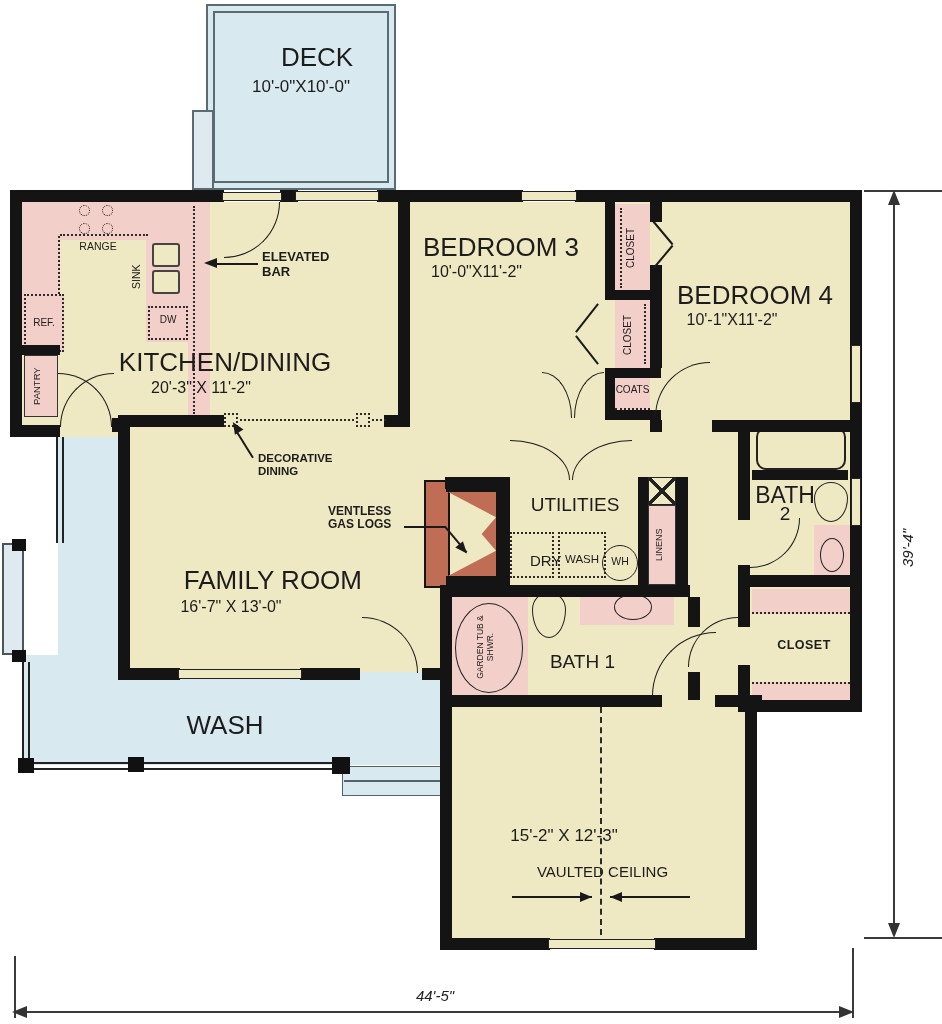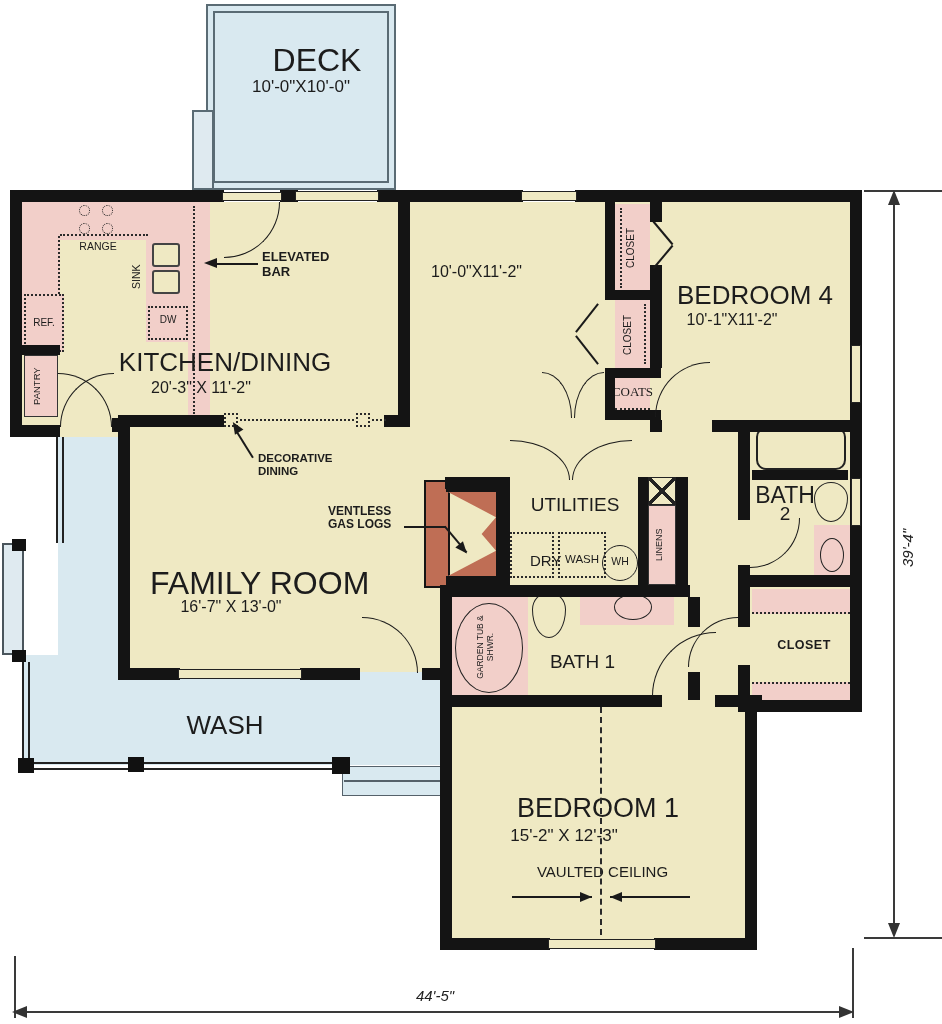--- a/index.html
+++ b/index.html
@@ -35,21 +35,21 @@
     background-image:linear-gradient(45deg,transparent 46%,#222 46%,#222 54%,transparent 54%),
                      linear-gradient(-45deg,transparent 46%,#222 46%,#222 54%,transparent 54%);}
 </style>
 </head>
 <body>
 
 <div id="plan">
 
   <div class="blue" style="left:206px;top:4px;width:190px;height:186px;border:2px solid #5a6b74;box-shadow:inset 0 0 0 5px #d9e9f0, inset 0 0 0 7px #5a6b74;"></div>
   <div style="left:192px;top:110px;width:22px;height:80px;background:#dfeaf0;border:2px solid #5a6b74;"></div>
-  <div class="lbl" style="left:206px;top:44px;width:222px;font-size:32px;">DECK</div>
+  <div class="lbl" style="left:206px;top:44px;width:222px;font-size:26px;">DECK</div>
   <div class="lbl" style="left:206px;top:78px;width:190px;font-size:17px;">10'-0"X10'-0"</div>
 
   <div class="cream" style="left:22px;top:202px;width:828px;height:510px;"></div>
   <div style="left:22px;top:437px;width:36px;height:218px;background:#fff;"></div>
 
   <div class="blue" style="left:58px;top:437px;width:62px;height:235px;"></div>
   <div class="blue" style="left:24px;top:655px;width:34px;height:110px;"></div>
   <div class="blue" style="left:58px;top:672px;width:396px;height:93px;"></div>
   <div class="blue" style="left:342px;top:766px;width:112px;height:30px;border:1.5px solid #55616a;"></div>
   <div style="left:344px;top:780px;width:108px;height:2px;background:#55616a;"></div>
@@ -92,21 +92,21 @@
   <div class="pink" style="left:24px;top:355px;width:34px;height:62px;border:1.5px solid #333;"></div>
   <div class="vtext" style="left:31px;top:359px;height:54px;font-size:9.5px;">PANTRY</div>
 
   <div class="pink" style="left:615px;top:204px;width:35px;height:88px;"></div>
   <div class="dotvr" style="left:620px;top:208px;height:80px;"></div>
   <div class="vtext" style="left:625px;top:216px;height:64px;font-size:10px;">CLOSET</div>
   <div class="pink" style="left:615px;top:300px;width:35px;height:68px;"></div>
   <div class="dotvr" style="left:644px;top:304px;height:60px;"></div>
   <div class="vtext" style="left:622px;top:306px;height:58px;font-size:10px;">CLOSET</div>
   <div class="pink" style="left:615px;top:378px;width:35px;height:32px;border-bottom:2.5px dotted #2a2a2a;"></div>
-  <div class="lbl" style="left:610px;top:385px;width:45px;font-size:13px;font-family:Liberation Serif, serif;">COATS</div>
+  <div class="lbl" style="left:610px;top:385px;width:45px;font-size:10px;">COATS</div>
 
   <div class="dotbox" style="left:510px;top:532px;width:44px;height:46px;"></div>
   <div class="lbl" style="left:510px;top:553px;width:44px;font-size:15px;padding-left:20px;">DRY</div>
   <div class="dotbox" style="left:558px;top:532px;width:48px;height:46px;"></div>
   <div class="lbl" style="left:558px;top:553px;width:48px;font-size:11.5px;">WASH</div>
   <div class="oval" style="left:602px;top:545px;width:36px;height:36px;"></div>
   <div class="lbl" style="left:602px;top:556px;width:36px;font-size:10.5px;">WH</div>
   <div class="lbl" style="left:505px;top:495px;width:140px;font-size:19px;">UTILITIES</div>
   <div class="xbox" style="left:648px;top:477px;width:28px;height:28px;"></div>
   <div class="pink" style="left:648px;top:505px;width:28px;height:80px;border:1.5px solid #333;"></div>
@@ -207,26 +207,26 @@
   <div class="arc arc-tl" style="left:652px;top:632px;width:64px;height:64px;"></div>
   <div class="arc arc-tl" style="left:688px;top:617px;width:50px;height:50px;"></div>
 
   <div class="line" style="left:586px;top:300px;width:2px;height:36px;transform:rotate(38deg);"></div>
   <div class="line" style="left:586px;top:332px;width:2px;height:36px;transform:rotate(-38deg);"></div>
   <div class="line" style="left:662px;top:218px;width:2px;height:30px;transform:rotate(-40deg);"></div>
   <div class="line" style="left:662px;top:242px;width:2px;height:30px;transform:rotate(40deg);"></div>
 
   <div class="lbl" style="left:95px;top:349px;width:260px;font-size:26px;">KITCHEN/DINING</div>
   <div class="lbl" style="left:95px;top:380px;width:212px;font-size:16px;">20'-3" X 11'-2"</div>
+  <div class="lbl" style="left:412px;top:234px;width:178px;font-size:26px;">BEDROOM 3</div>
   <div class="lbl" style="left:414px;top:264px;width:125px;font-size:16px;">10'-0"X11'-2"</div>
   <div class="lbl" style="left:665px;top:282px;width:180px;font-size:26px;">BEDROOM 4</div>
   <div class="lbl" style="left:668px;top:312px;width:128px;font-size:16px;">10'-1"X11'-2"</div>
-  <div class="lbl" style="left:150px;top:567px;width:212px;font-size:32px;text-align:right;">FAMILY ROOM</div>
+  <div class="lbl" style="left:150px;top:567px;width:212px;font-size:26px;text-align:right;">FAMILY ROOM</div>
   <div class="lbl" style="left:150px;top:599px;width:162px;font-size:16px;">16'-7" X 13'-0"</div>
-  <div class="lbl" style="left:478px;top:794px;width:240px;font-size:27px;">BEDROOM 1</div>
   <div class="lbl" style="left:470px;top:827px;width:188px;font-size:17px;">15'-2" X 12'-3"</div>
   <div class="lbl" style="left:510px;top:864px;width:185px;font-size:15px;background:#efe9c3;">VAULTED CEILING</div>
   <div class="dashvr" style="left:600px;top:707px;height:228px;"></div>
   <div class="line" style="left:512px;top:896px;width:80px;height:2px;"></div>
   <div class="line" style="left:610px;top:896px;width:80px;height:2px;"></div>
   <div class="tri" style="left:580px;top:892px;border-width:5px 0 5px 12px;border-color:transparent transparent transparent #1a1a1a;"></div>
   <div class="tri" style="left:610px;top:892px;border-width:5px 12px 5px 0;border-color:transparent #1a1a1a transparent transparent;"></div>
 
   <div class="lblw" style="left:262px;top:250px;width:90px;font-size:13px;font-weight:bold;text-align:left;">ELEVATED BAR</div>
   <div class="line" style="left:216px;top:263px;width:42px;height:2px;"></div>

